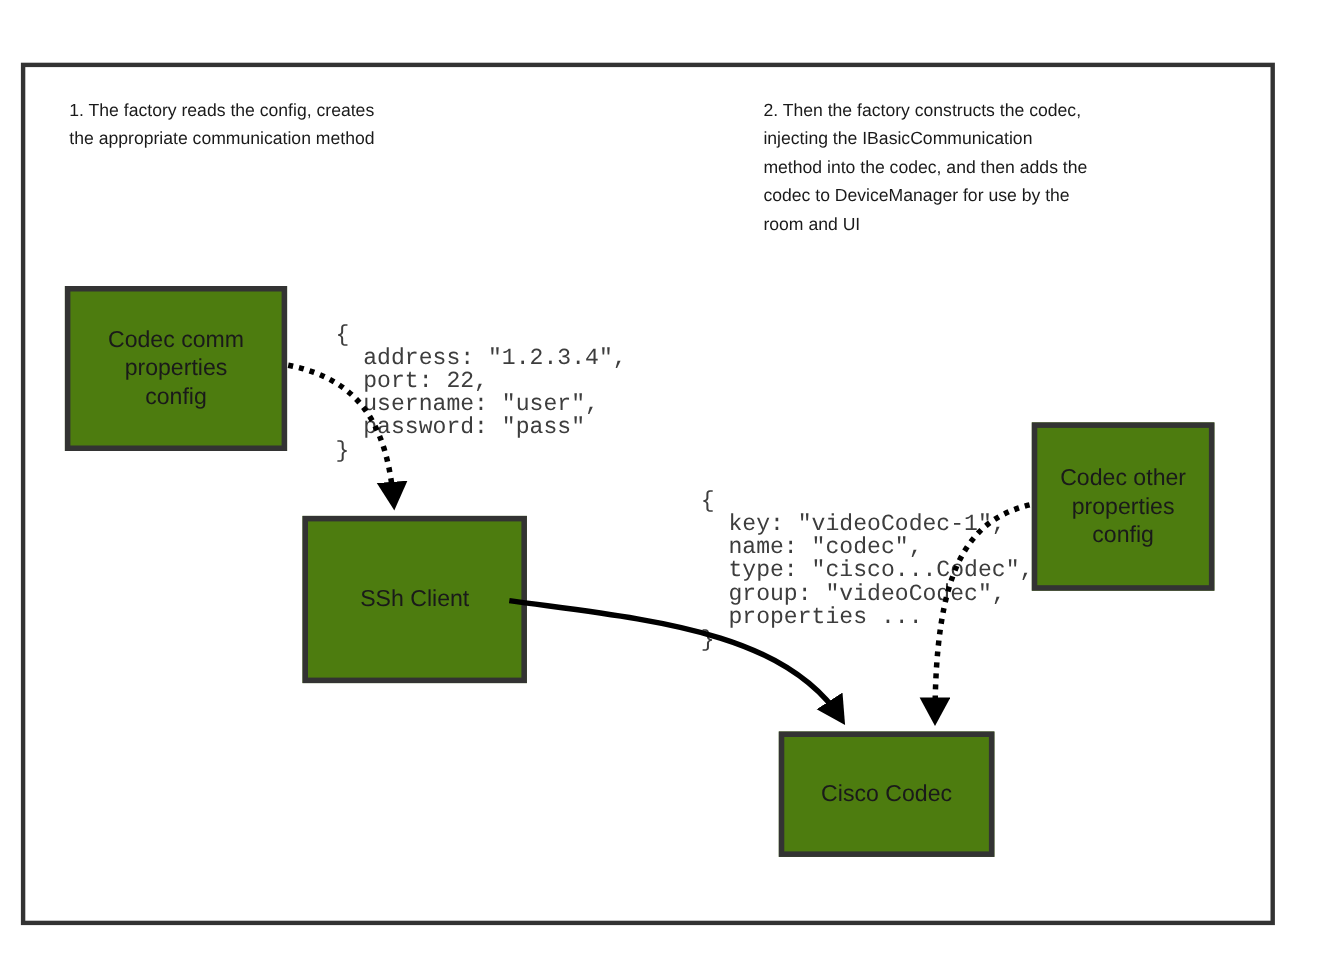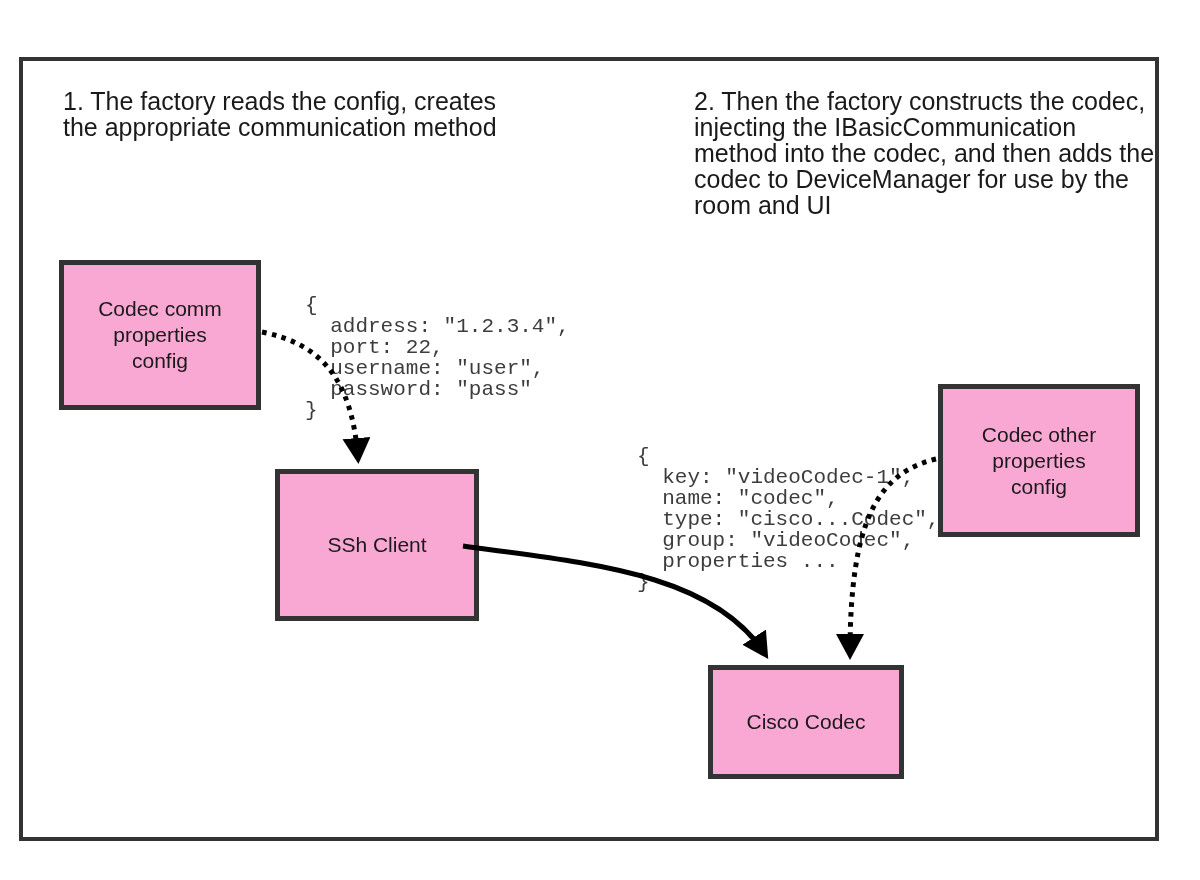--- a/index.html
+++ b/index.html
@@ -17,45 +17,45 @@
   .frame {
     position: absolute;
     left: 19px; top: 57px;
     width: 1140px; height: 784px;
     border: 4px solid var(--border, #333333);
     background: transparent;
   }
 
   .note {
     position: absolute;
-    font-size: 25px;
+    font-size: 16px;
     line-height: 26px;
     white-space: pre-line;
     color: var(--text, #1a1a1a);
   }
   #note-step1 { left: 63px;  top: 88px;  width: 480px; }
   #note-step2 { left: 694px; top: 88px;  width: 470px; }
   #note-result { left: 943px; top: 686px; width: 220px; }
 
   .dbox {
     position: absolute;
     border: 5px solid var(--border, #333333);
-    background: #f9a8d4;
+    background: #4d7c0f;
     display: flex;
     align-items: center;
     justify-content: center;
     text-align: center;
     font-size: 21px;
     line-height: 26px;
     white-space: pre-line;
     color: var(--text, #1a1a1a);
   }
   #box-codec-comm  { left: 59px;  top: 260px; width: 202px; height: 150px; }
   #box-ssh-client  { left: 259px; top: 469px; width: 204px; height: 152px; margin-left: 16px; }
-  #box-codec-other { left: 938px; top: 384px; width: 202px; height: 153px; }
+  #box-codec-other { left: 938px; top: 384px; width: 166px; height: 153px; }
   #box-cisco-codec { left: 708px; top: 665px; width: 196px; height: 114px; }
 
   .code {
     position: absolute;
     font-family: "Liberation Mono", monospace;
     font-size: 21px;
     line-height: 21px;
     white-space: pre;
     color: var(--code, #3d3d3d);
   }

